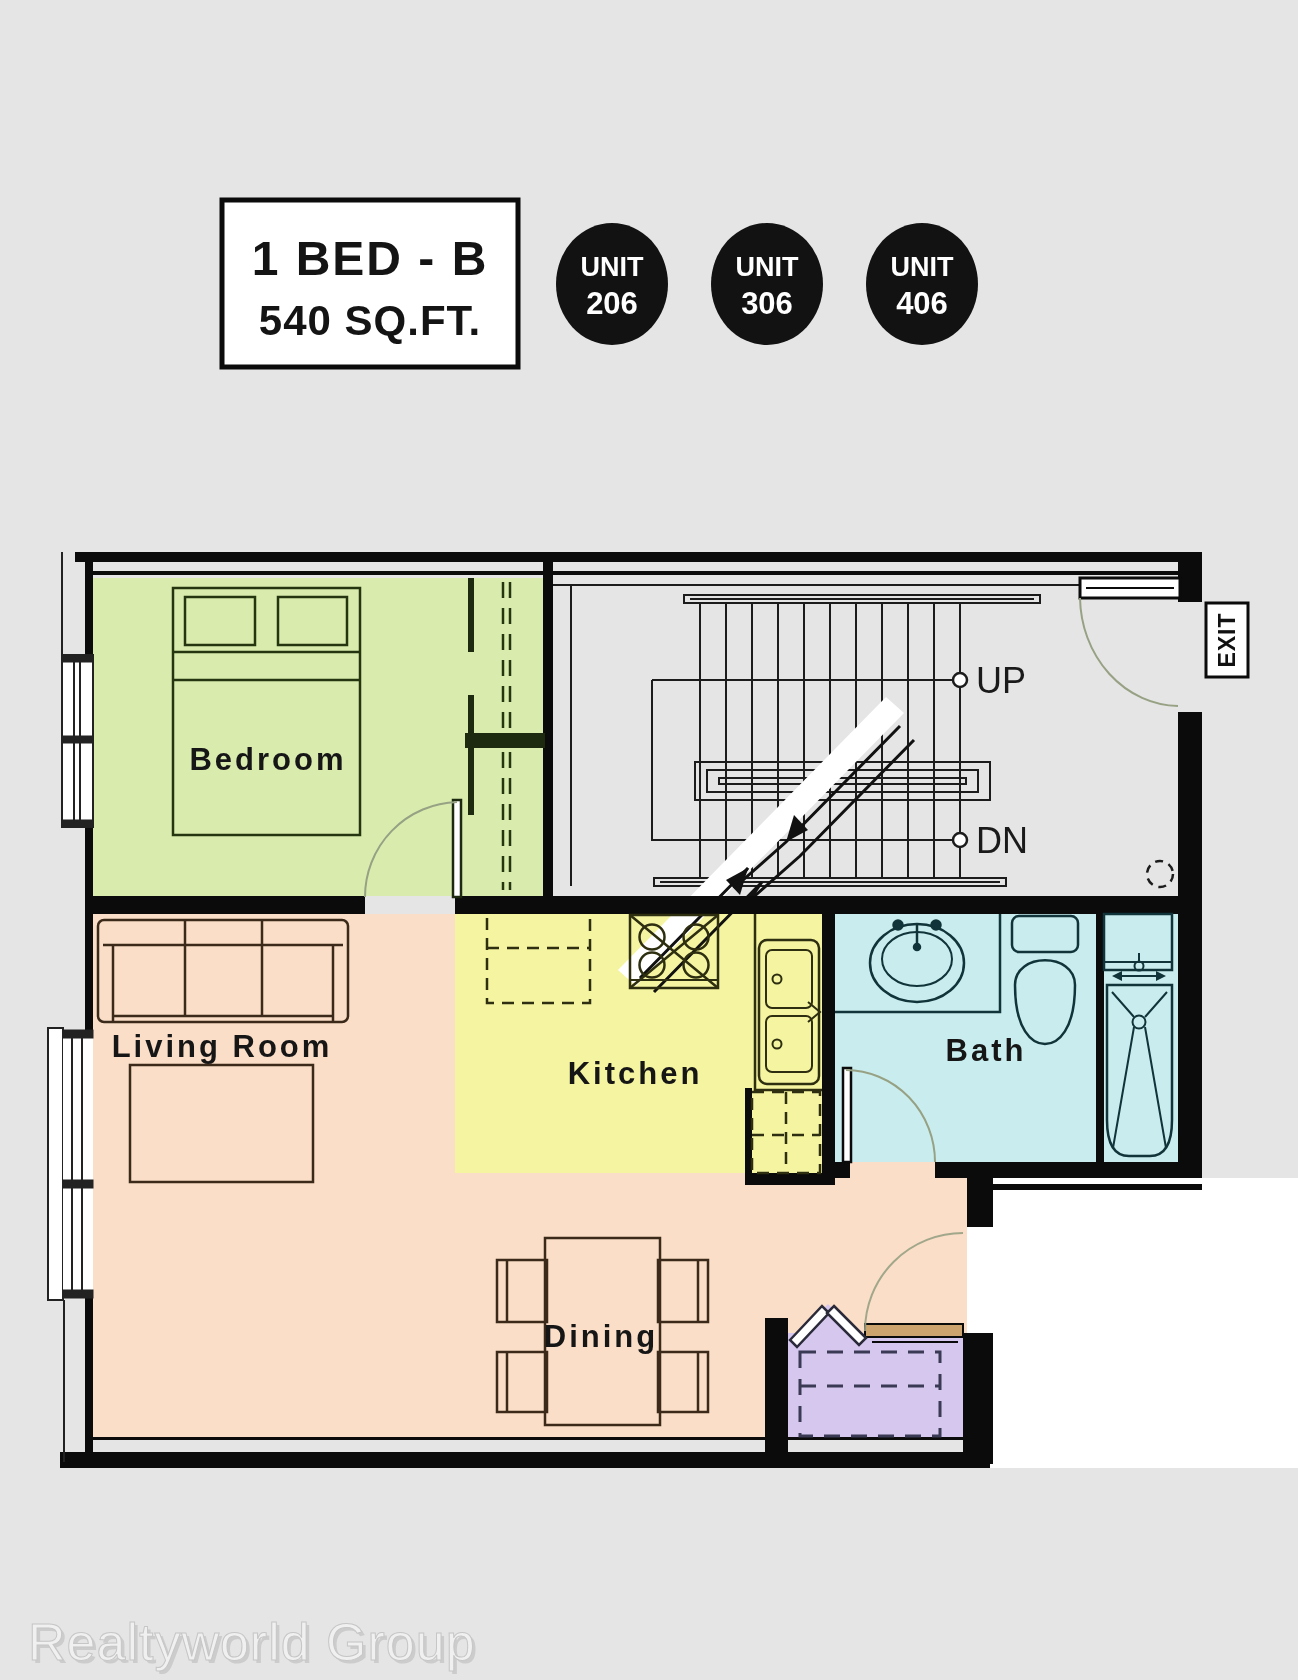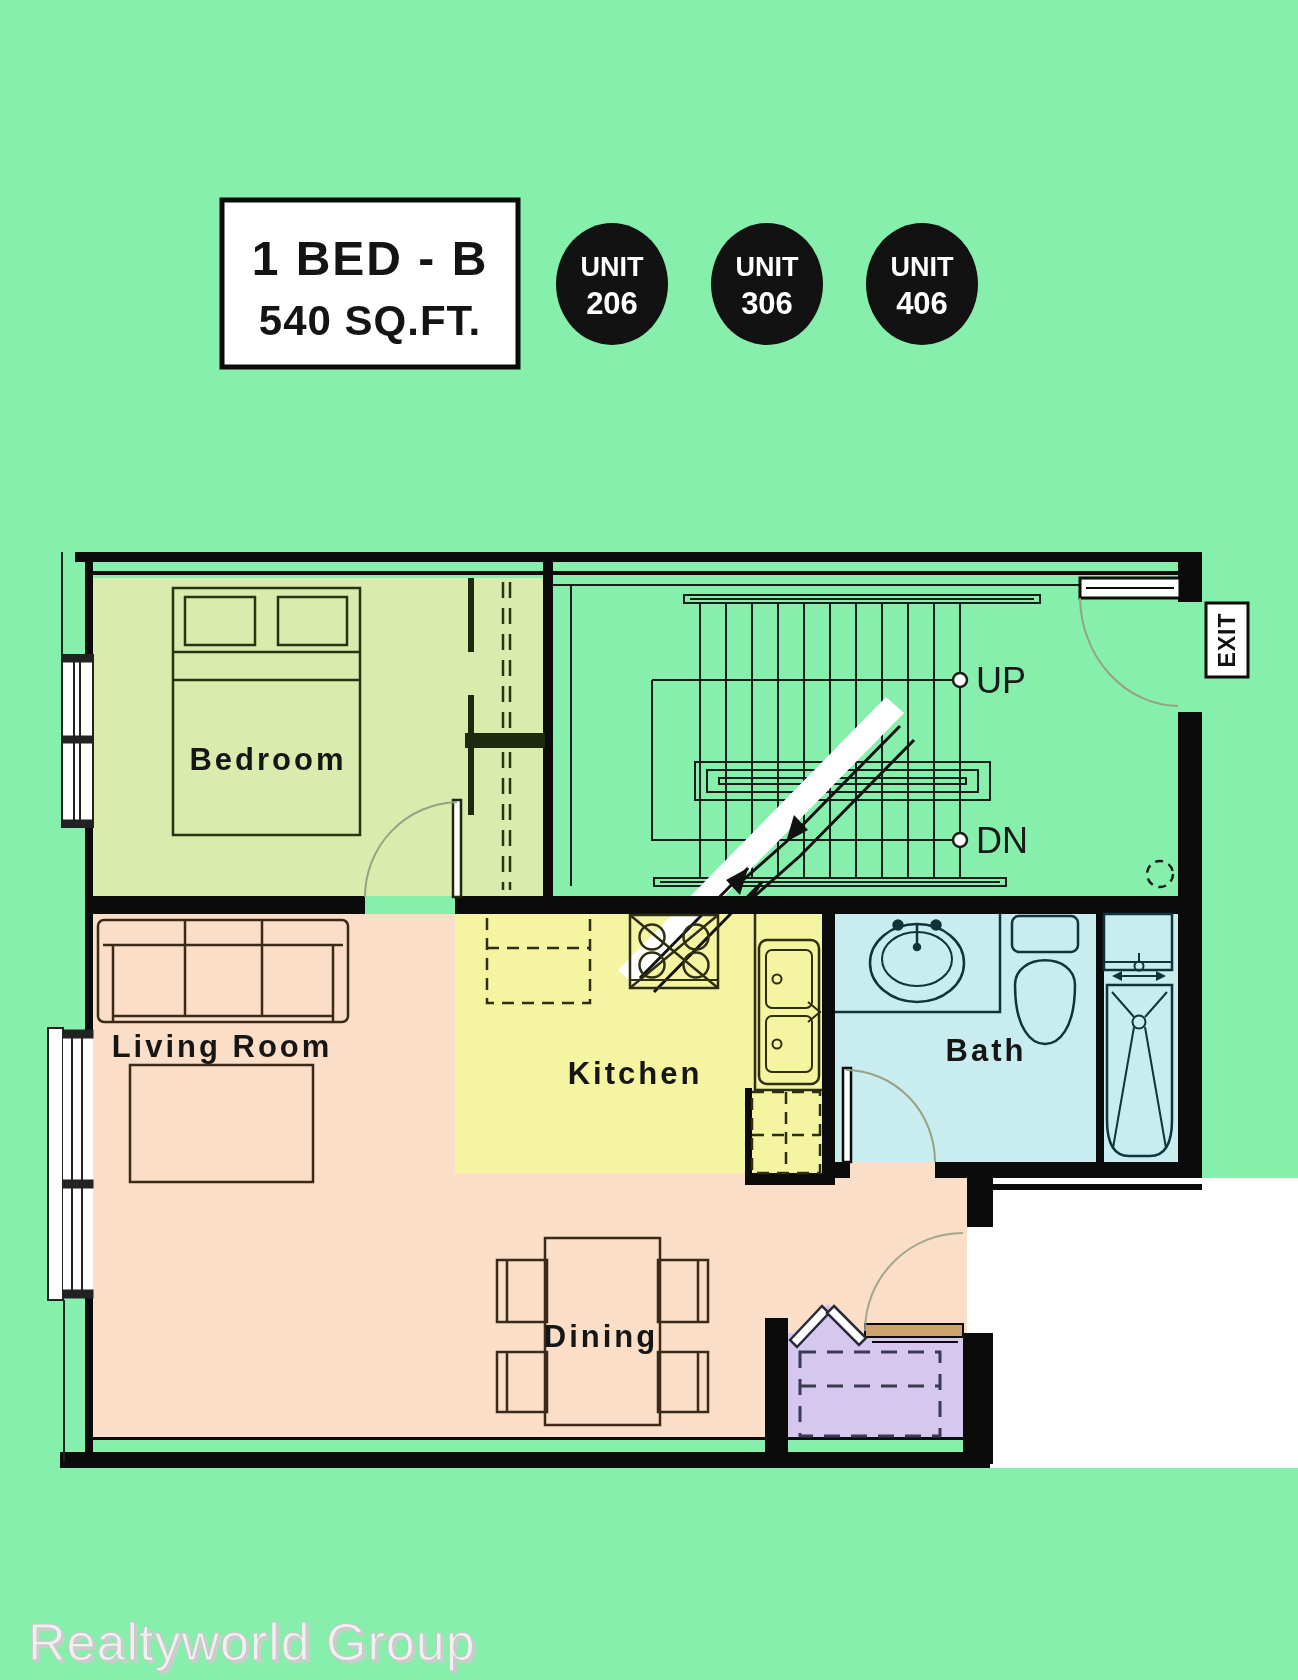--- a/index.html
+++ b/index.html
@@ -1,17 +1,17 @@
 <!DOCTYPE html>
 <html><head>
 <meta charset="utf-8">
 <style>
   html,body{margin:0;padding:0;background:#ffffff;}
   body{font-family:"Liberation Sans", sans-serif;}
-  .page{width:1298px;height:1680px;position:relative;background:#86efac;margin:0 auto;}
+  .page{width:1298px;height:1680px;position:relative;background:#e5e5e5;margin:0 auto;}
   svg{display:block;}
   text{font-family:"Liberation Sans", sans-serif;}
   .room-label{font-weight:bold;fill:#161616;}
   .stair-label{fill:#1a1a1a;font-weight:normal;}
 </style>
 </head>
 <body>
 
 <div class="page">
 <svg width="1298" height="1680" viewBox="0 0 1298 1680">

